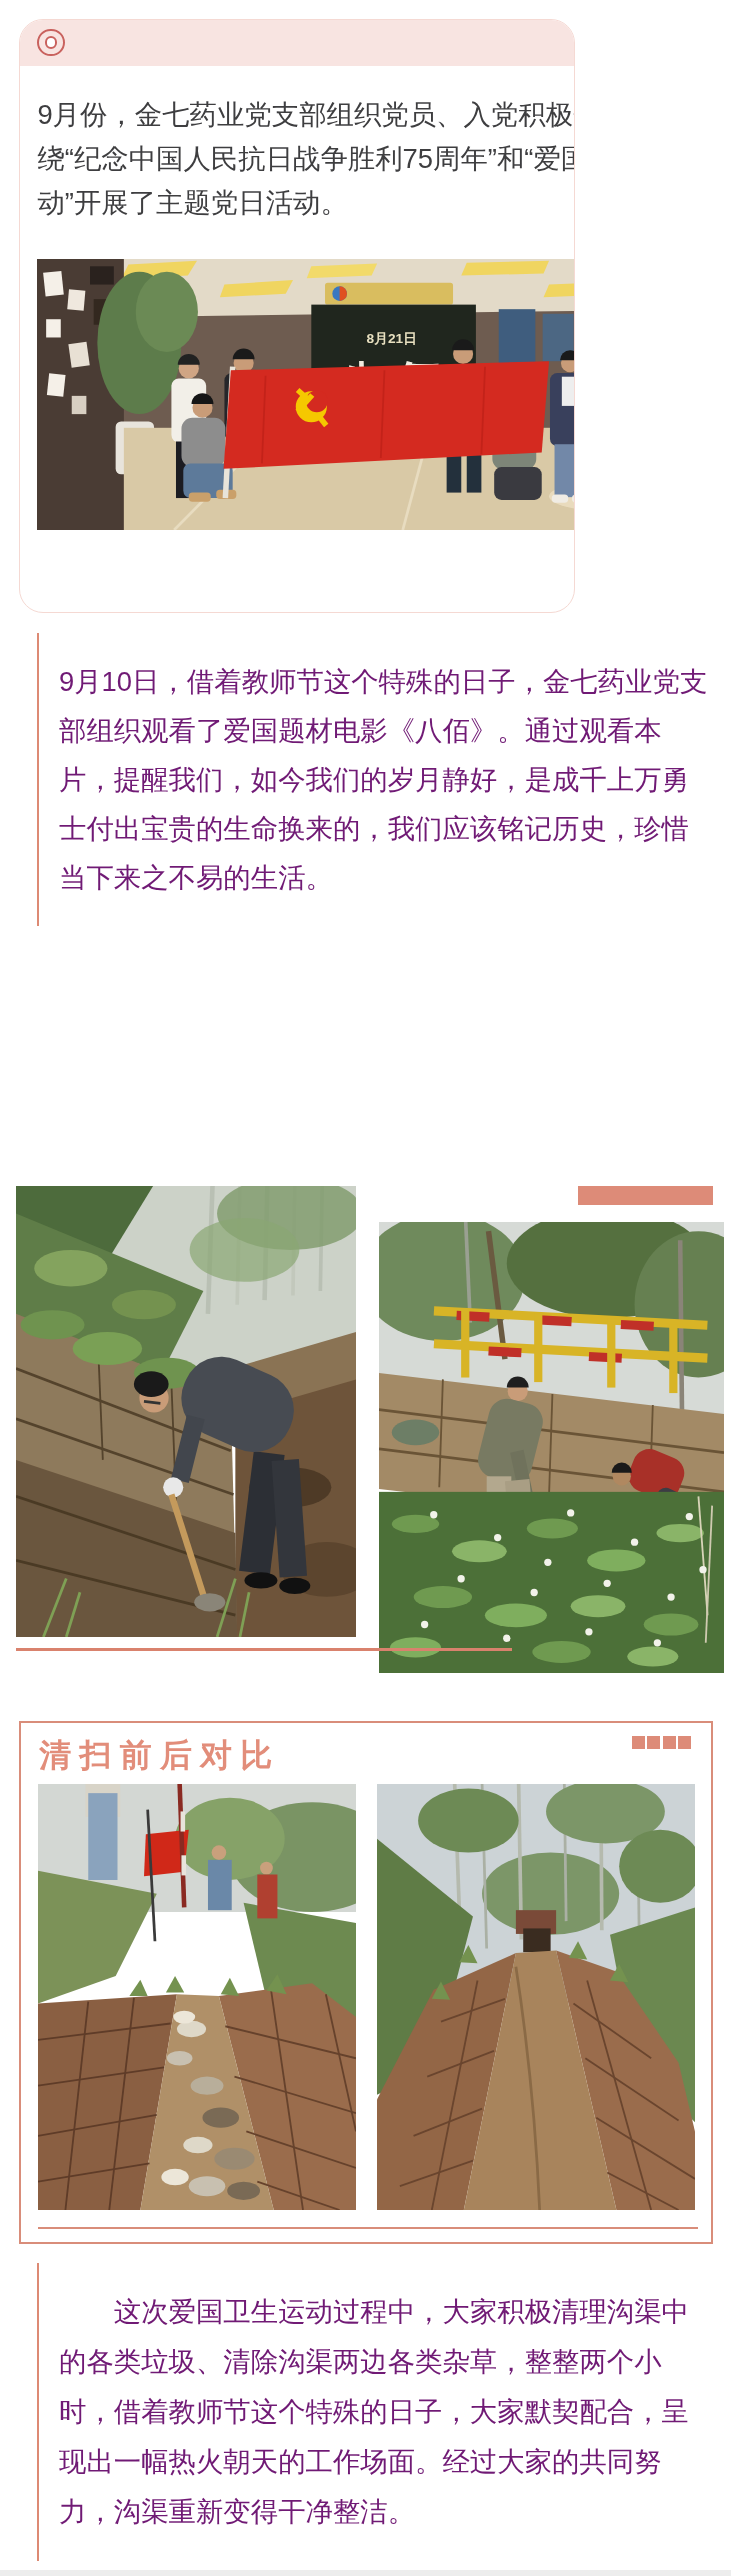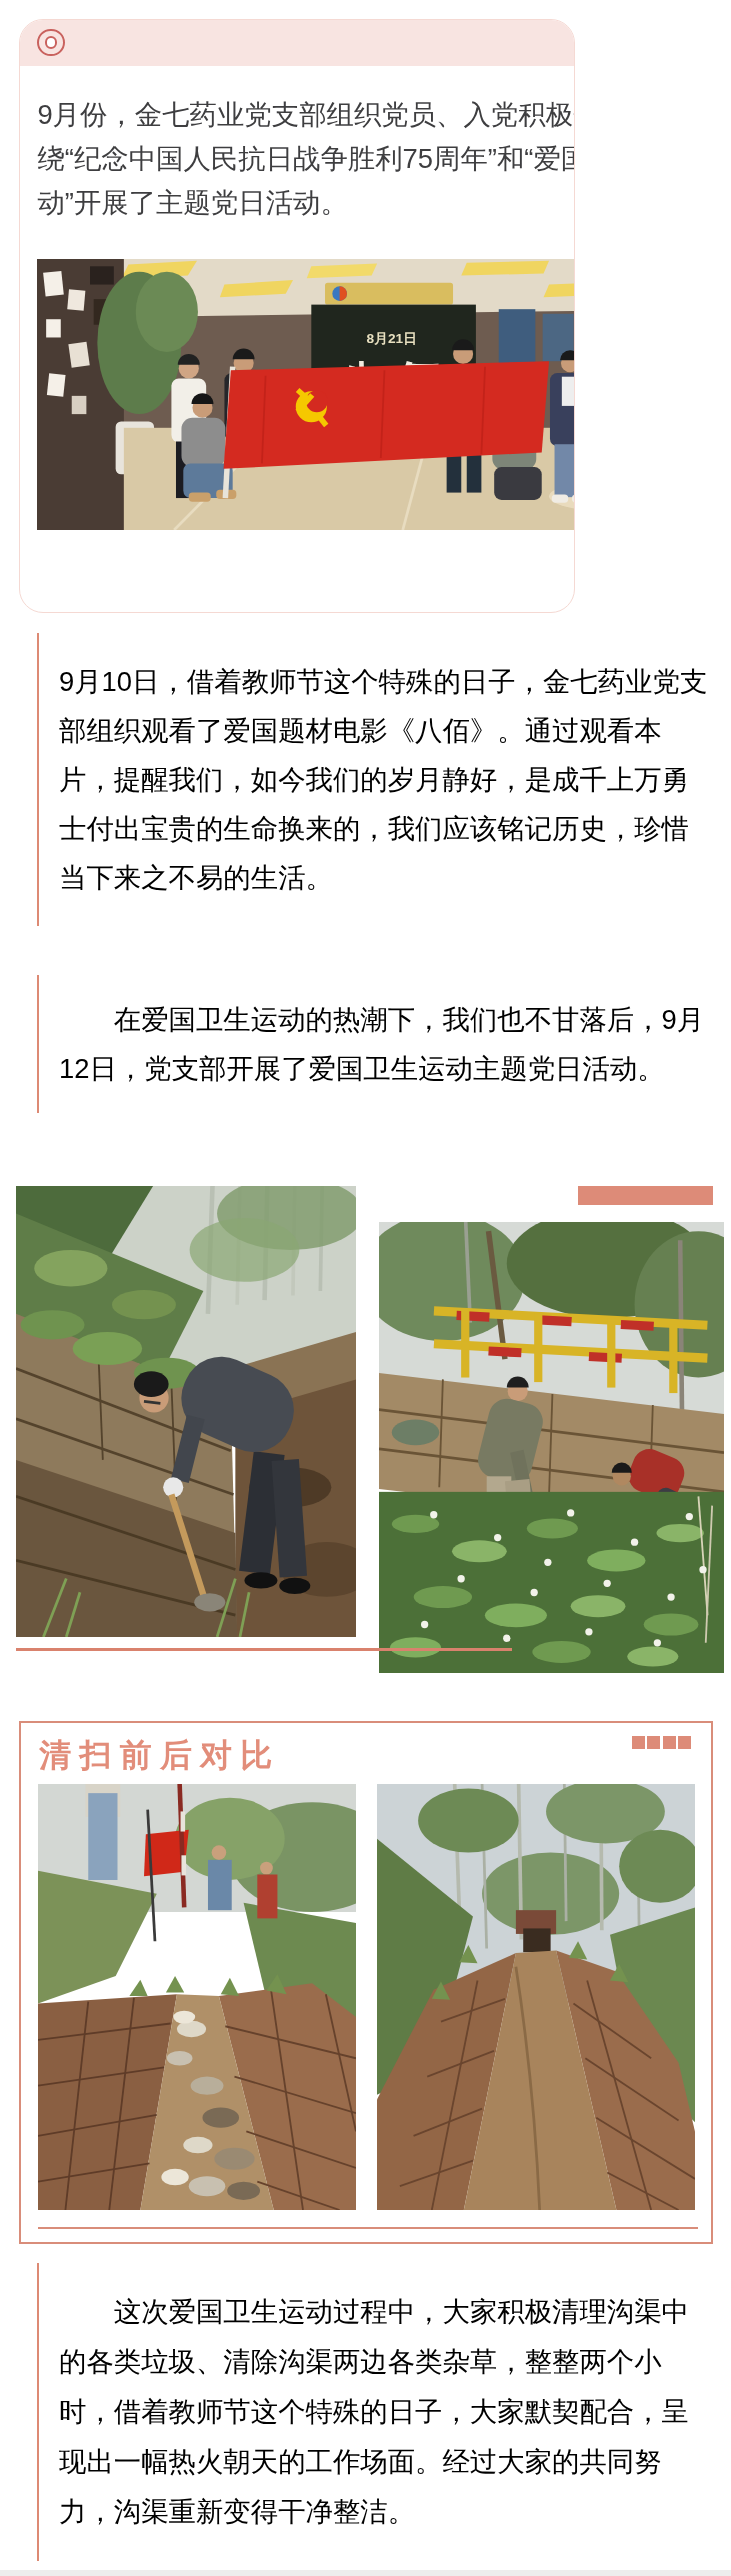--- a/index.html
+++ b/index.html
@@ -10,21 +10,21 @@
               border:1.8px solid #f5d9d3;border-radius:24px;background:#ffffff;box-sizing:border-box;overflow:hidden;}
   .intro-band{position:relative;width:100%;height:46px;background:#f8e4e1;}
   .ring-icon{position:absolute;left:17.4px;top:9.1px;width:27.4px;height:27.4px;border:2.7px solid #c9625e;
              border-radius:50%;box-sizing:border-box;display:flex;align-items:center;justify-content:center;background:#f8e4e1;}
   .ring-icon .inner{width:12.8px;height:12.8px;border:2.7px solid #c9625e;border-radius:50%;box-sizing:border-box;background:#ffffff;}
   .intro-par{position:absolute;left:17.4px;top:73px;width:662px;font-size:27.4px;line-height:44px;color:#3e3e40;}
   .photo{display:block;}
   .photo-cinema{position:absolute;left:17.4px;top:239px;width:662px;height:271px;}
   
   .quote{position:absolute;left:37px;width:673px;border-left:2.7px solid #dd8a74;
-         padding:24px 0 24px 20px;box-sizing:border-box;font-size:27.4px;line-height:49px;color:#000000;}
+         padding:24px 0 24px 20px;box-sizing:border-box;font-size:27.4px;line-height:49px;color:#701a75;}
   .q-movie{top:633px;}
   .q-san{top:975px;padding-top:20px;padding-bottom:20px;}
   .q-close{top:2263px;line-height:50px;}
   .indent{text-indent:2em;}
   
   .photo-dig{position:absolute;left:16.4px;top:1186px;width:340px;height:451px;}
   .photo-weed{position:absolute;left:379px;top:1222px;width:345px;height:451px;}
   .deco-rect{position:absolute;left:578px;top:1186px;width:135px;height:19px;background:#dd8b78;}
   .deco-line{position:absolute;left:16.4px;top:1648px;width:496px;height:2.7px;background:#d9826d;z-index:4;}
   
@@ -147,21 +147,20 @@
           <rect x="309" y="170" width="6" height="14" fill="#f5c800" transform="rotate(-38 312 177)"></rect>
           <rect x="290" y="146" width="6" height="24" fill="#f5c800" transform="rotate(42 293 158)"></rect>
           <rect x="283" y="146" width="16" height="6" fill="#f5c800" transform="rotate(42 291 149)"></rect>
         </g>
       </g>
     </svg>
   </div>
 
   <div class="quote q-movie">9月10日，借着教师节这个特殊的日子，金七药业党支部组织观看了爱国题材电影《八佰》。通过观看本片，提醒我们，如今我们的岁月静好，是成千上万勇士付出宝贵的生命换来的，我们应该铭记历史，珍惜当下来之不易的生活。</div>
 
-  <div class="quote q-san indent">在爱国卫生运动的热潮下，我们也不甘落后，9月12日，党支部开展了爱国卫生运动主题党日活动。</div>
 
   <div class="deco-rect"></div>
 
   <svg class="photo photo-dig" viewBox="0 0 372 494" preserveAspectRatio="none">
     <rect x="0" y="0" width="372" height="220" fill="#ccd2c8"></rect>
     <g>
       <line x1="215" y1="0" x2="210" y2="140" stroke="#b9c0b4" stroke-width="5"></line>
       <line x1="245" y1="0" x2="242" y2="130" stroke="#c2c8bc" stroke-width="4"></line>
       <line x1="275" y1="0" x2="272" y2="125" stroke="#b9c0b4" stroke-width="5"></line>
       <line x1="305" y1="0" x2="303" y2="120" stroke="#c2c8bc" stroke-width="4"></line>

